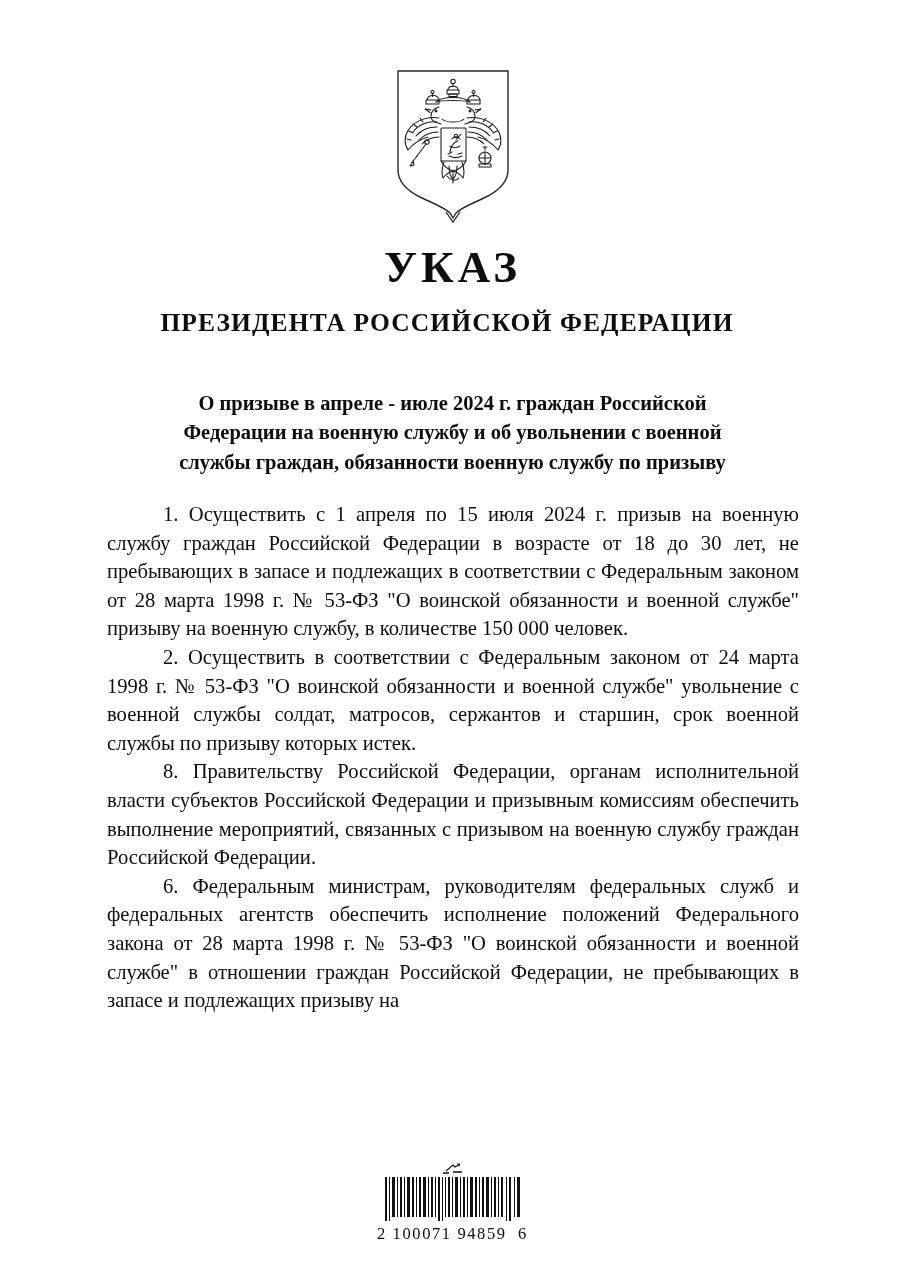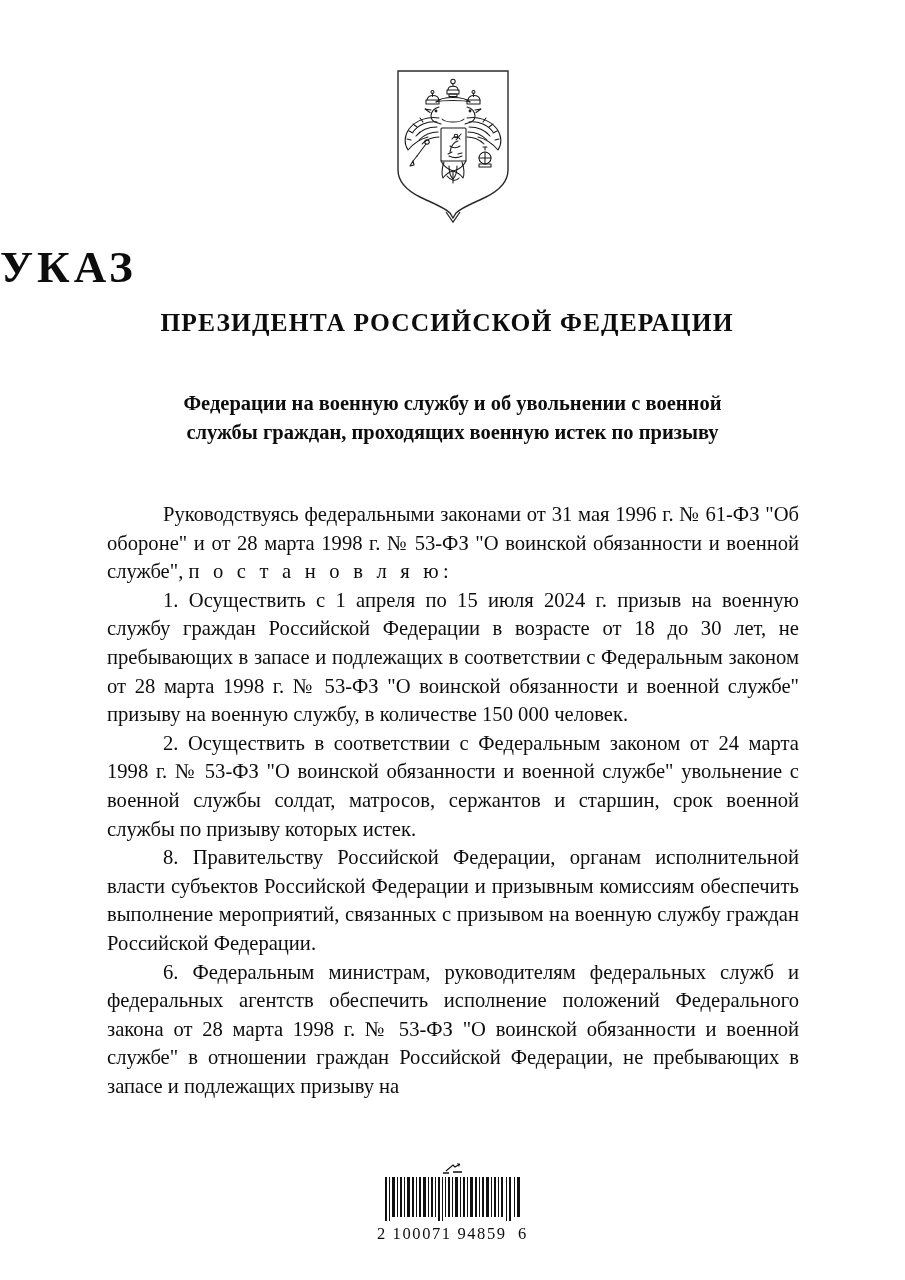--- a/index.html
+++ b/index.html
@@ -32,20 +32,21 @@
     padding-top: 66px;
   }
   .emblem {
     width: 122px;
     height: 158px;
     display: block;
   }
 
   
   .doc-title {
+    text-align: center;
     font-size: 45px;
     font-weight: 700;
     letter-spacing: 4px;
     margin: 20px 0 0 0;
     line-height: 1.05;
     font-family: "Liberation Serif", "DejaVu Serif", serif;
   }
   .doc-subtitle {
     text-align: center;
     font-size: 25.5px;
@@ -194,26 +195,26 @@
         <path d="M61 105 v12"></path>
         <path d="M55 110 c3 4 9 6 12 2"></path>
       </g>
     </svg>
   </div>
 
   <div class="doc-title">УКАЗ</div>
   <div class="doc-subtitle">ПРЕЗИДЕНТА РОССИЙСКОЙ ФЕДЕРАЦИИ</div>
 
   <div class="decree-heading">
+    <div>О призыве в апреле - июле 2024 г. граждан Российской</div>
     <div>Федерации на военную службу и об увольнении с военной</div>
-    <div>службы граждан, проходящих военную истек по призыву</div>
+    <div>службы граждан, обязанности военную службу по призыву</div>
   </div>
 
   <div class="body-text">
-    <p><span>Руководствуясь федеральными законами от 31 мая 1996 г. № 61-ФЗ "Об обороне" и от 28 марта 1998 г. № 53-ФЗ "О воинской обязанности и военной службе", </span><span class="spaced">п о с т а н о в л я ю:</span></p>
     <p>1. Осуществить с 1 апреля по 15 июля 2024 г. призыв на военную службу граждан Российской Федерации в возрасте от 18 до 30 лет, не пребывающих в запасе и подлежащих в соответствии с Федеральным законом от 28 марта 1998 г. № 53-ФЗ "О воинской обязанности и военной службе" призыву на военную службу, в количестве 150 000 человек.</p>
     <p>2. Осуществить в соответствии с Федеральным законом от 24 марта 1998 г. № 53-ФЗ "О воинской обязанности и военной службе" увольнение с военной службы солдат, матросов, сержантов и старшин, срок военной службы по призыву которых истек.</p>
     <p>8. Правительству Российской Федерации, органам исполнительной власти субъектов Российской Федерации и призывным комиссиям обеспечить выполнение мероприятий, связанных с призывом на военную службу граждан Российской Федерации.</p>
     <p>6. Федеральным министрам, руководителям федеральных служб и федеральных агентств обеспечить исполнение положений Федерального закона от 28 марта 1998 г. № 53-ФЗ "О воинской обязанности и военной службе" в отношении граждан Российской Федерации, не пребывающих в запасе и подлежащих призыву на</p>
   </div>
 
   <div class="barcode-block">
     <svg class="barcode-mark" viewBox="0 0 26 13" aria-hidden="true">
       <path d="M6 9 L13 3 L15 5 L20 2" stroke="#111" stroke-width="1.1" fill="none"></path>
       <path d="M3 11 h6 M13 10 h9" stroke="#111" stroke-width="1.3" fill="none"></path>

